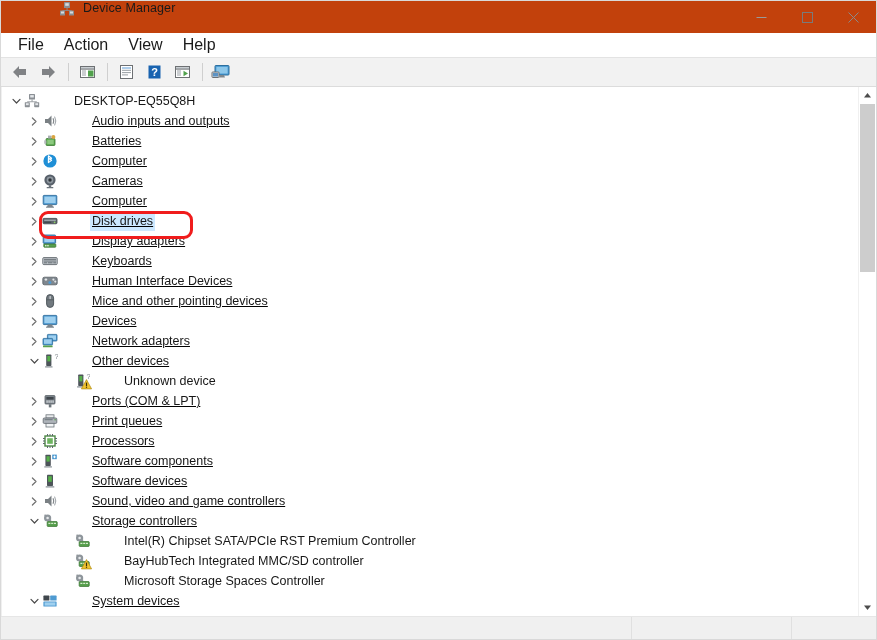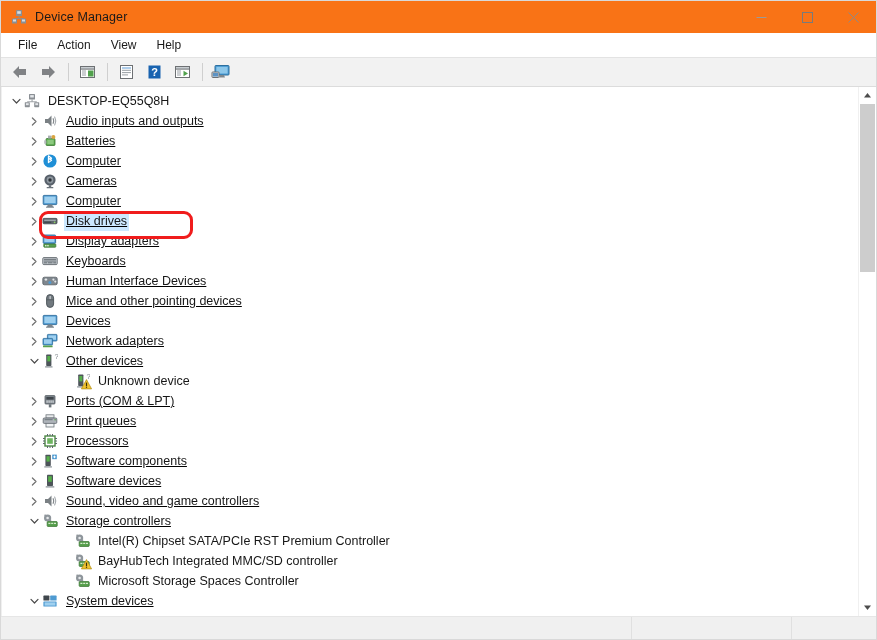--- a/index.html
+++ b/index.html
@@ -25,24 +25,24 @@
     border: 1px solid #d9d9d9;
     box-sizing: border-box;
     display: flex;
     flex-direction: column;
   }
 
   
   .titlebar {
     height: 32px;
     min-height: 32px;
-    background: #f97316;
-    display: flex;
-    align-items: center;
+    background: #c2410c;
+    display: flex;
     position: relative;
+    padding-left: 48px;
   }
   .titlebar-icon {
     width: 16px;
     height: 16px;
     margin-left: 10px;
     margin-right: 8px;
     flex: 0 0 auto;
   }
   .titlebar-text {
     font-size: 12.5px;
@@ -69,21 +69,21 @@
   
   .menubar {
     height: 24px;
     min-height: 24px;
     display: flex;
     align-items: center;
     padding-left: 8px;
     background: #ffffff;
   }
   .menu-item {
-    font-size: 12px;
+    font-size: 16px;
     color: #1a1a1a;
     padding: 2px 9px;
     margin-right: 2px;
     white-space: nowrap;
   }
 
   
   .toolbar {
     height: 28px;
     min-height: 28px;
@@ -148,20 +148,21 @@
     margin-right: 6px;
     display: flex;
     align-items: center;
     justify-content: center;
   }
   .row .rlabel {
     font-size: 12.5px;
     color: #171717;
     line-height: 20px;
     padding: 0 2px;
+    margin-left: 26px;
   }
   .row.selected .rlabel {
     background: #cce8ff;
   }
 
   
   .lvl0 { padding-left: 6px; }
   .lvl1 { padding-left: 24px; text-decoration: underline; }
   .lvl2 { padding-left: 56px; }
   .lvl2 .ricon { margin-right: 6px; }

